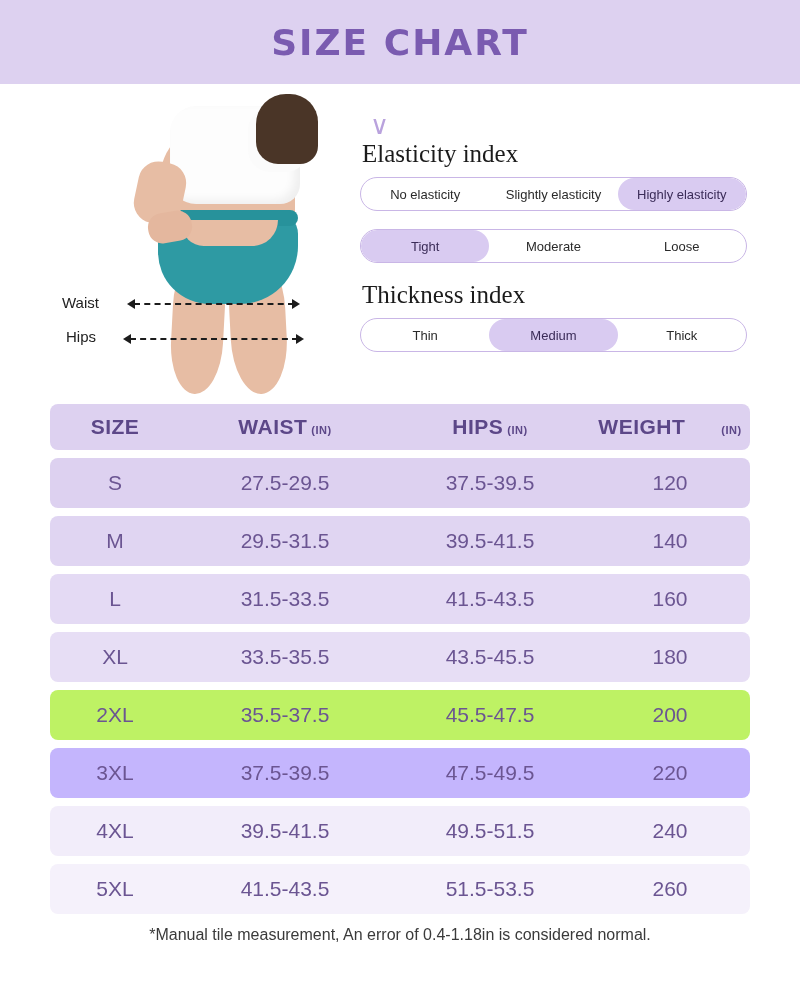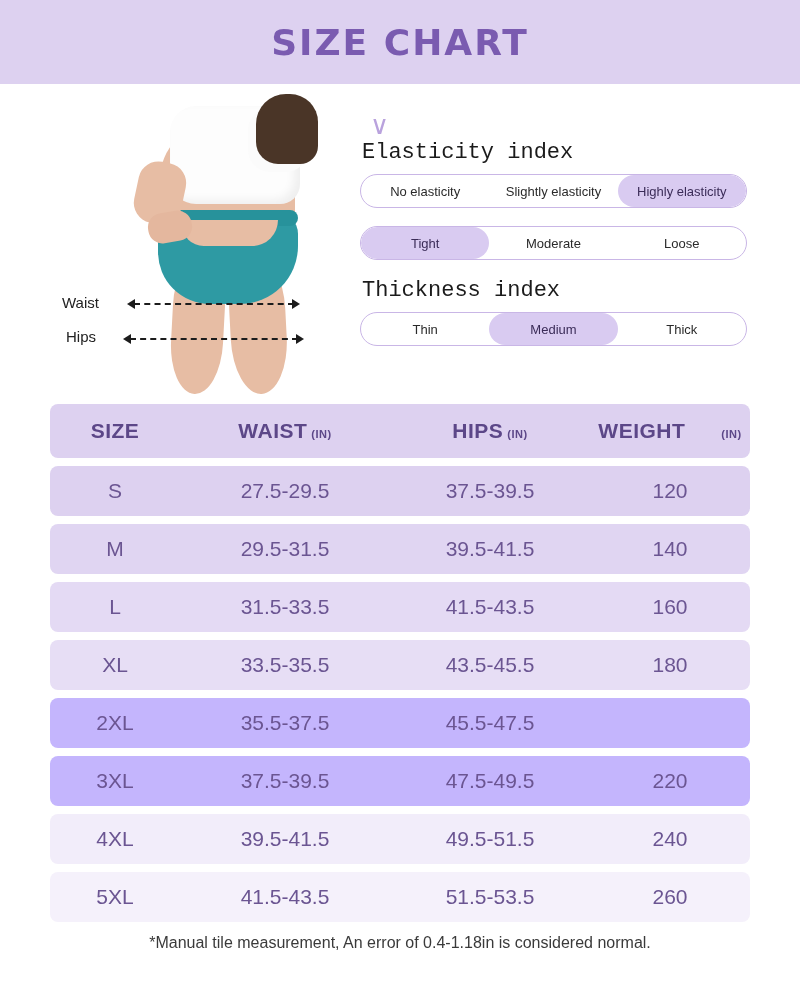--- a/index.html
+++ b/index.html
@@ -168,24 +168,24 @@
     padding-top: 24px;
   }
   .chev {
     color: #b9a2dd;
     font-size: 26px;
     line-height: 1;
     margin-left: 10px;
     margin-bottom: 2px;
   }
   .index-title {
-    font-size: 22px;
+    font-size: 25px;
     color: #1b1b1b;
     margin: 0 0 9px 2px;
-    font-family: Liberation Mono, monospace;
+    font-family: Liberation Serif, serif;
   }
   .index-group { margin-bottom: 18px; }
   .seg {
     display: flex;
     width: 385px;
     height: 32px;
     border: 1px solid #c9b6e6;
     border-radius: 17px;
     overflow: hidden;
     background: #ffffff;
@@ -213,21 +213,21 @@
   }
   .trow {
     display: flex;
     height: 50px;
     margin-bottom: 8px;
     border-radius: 8px;
     align-items: center;
   }
   .thead {
     background: #ddd1f0;
-    height: 54px;
+    height: 46px;
   }
   .tcell {
     display: flex;
     align-items: baseline;
     justify-content: center;
     font-size: 21px;
     color: #6b5592;
     font-family: "Liberation Sans", sans-serif;
   }
   .thead .tcell {
@@ -360,24 +360,25 @@
       <div class="tcell c-waist">31.5-33.5</div>
       <div class="tcell c-hips">41.5-43.5</div>
       <div class="tcell c-weight">160</div>
     </div>
     <div class="trow" style="background: rgb(231, 222, 245);">
       <div class="tcell c-size">XL</div>
       <div class="tcell c-waist">33.5-35.5</div>
       <div class="tcell c-hips">43.5-45.5</div>
       <div class="tcell c-weight">180</div>
     </div>
-    <div class="trow" style="background: #c4b5fd;">
+    <div class="trow" style="background: #bef264; justify-content: flex-end;">
       <div class="tcell c-size">2XL</div>
       <div class="tcell c-waist">35.5-37.5</div>
       <div class="tcell c-hips">45.5-47.5</div>
+      <div class="tcell c-weight">200</div>
     </div>
     <div class="trow" style="background: #c4b5fd;">
       <div class="tcell c-size">3XL</div>
       <div class="tcell c-waist">37.5-39.5</div>
       <div class="tcell c-hips">47.5-49.5</div>
       <div class="tcell c-weight">220</div>
     </div>
     <div class="trow" style="background: rgb(242, 237, 250);">
       <div class="tcell c-size">4XL</div>
       <div class="tcell c-waist">39.5-41.5</div>

